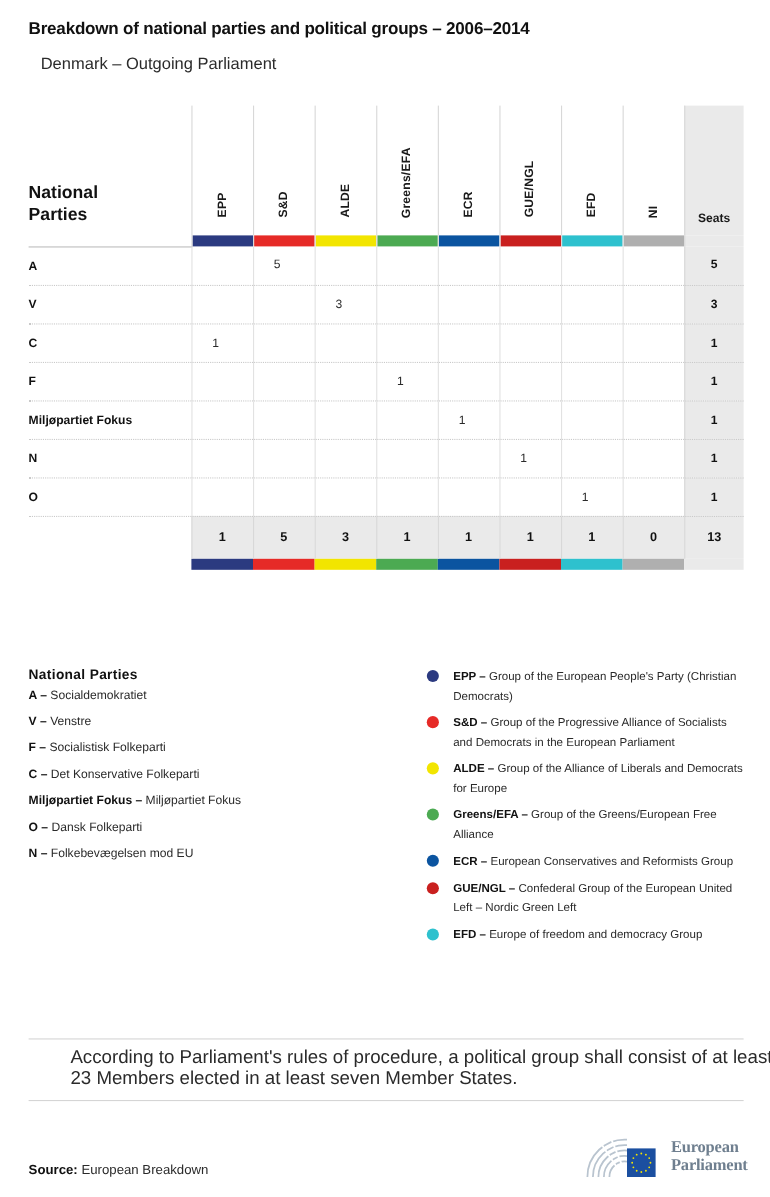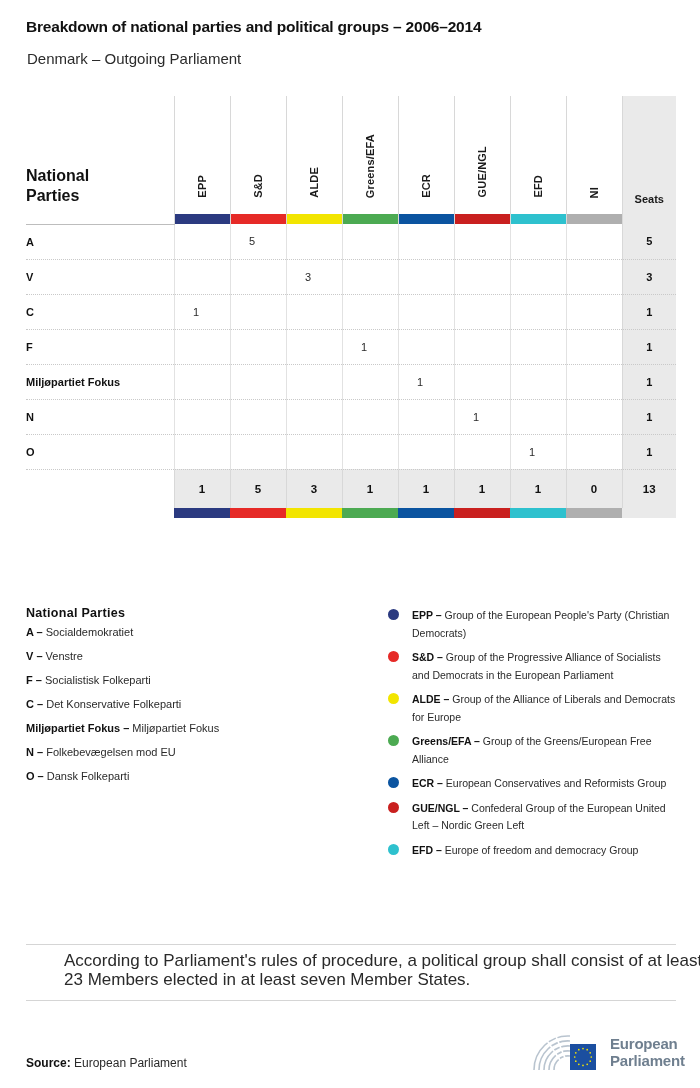--- a/index.html
+++ b/index.html
@@ -20,21 +20,21 @@
   .title {
     position: absolute;
     left: 26px; top: 18px;
     font-size: 15.5px;
     font-weight: bold;
     letter-spacing: -0.2px;
     color: #111111;
   }
   .subtitle {
     position: absolute;
-    left: 27px; top: 50px;
+    left: 37px; top: 50px;
     font-size: 15px;
     font-weight: normal;
     color: #2b2b2b;
   }
 
   
   .table-wrap {
     position: absolute;
     left: 26px; top: 96px;
     width: 650px;
@@ -245,20 +245,21 @@
     align-items: center;
   }
   .ep-mark { width: 74px; height: 44px; display: block; }
   .ep-word {
     margin-left: 6px;
     font-size: 15px;
     font-weight: bold;
     line-height: 17px;
     color: #6f7f8f;
     letter-spacing: -0.2px;
+    font-family: Liberation Serif, serif;
   }
 </style>
 </head>
 <body>
 
 <div class="title">Breakdown of national parties and political groups – 2006–2014</div>
 <div class="subtitle">Denmark – Outgoing Parliament</div>
 
 <div class="table-wrap">
   <table class="grid">
@@ -479,22 +480,22 @@
 </div>
 
 <div class="legend-left">
   <div class="legend-title">National Parties</div>
   <div id="np-list">
       <div class="np-item"><b>A –</b><span> Socialdemokratiet</span></div>
       <div class="np-item"><b>V –</b><span> Venstre</span></div>
       <div class="np-item"><b>F –</b><span> Socialistisk Folkeparti</span></div>
       <div class="np-item"><b>C –</b><span>  Det Konservative Folkeparti</span></div>
       <div class="np-item"><b>Miljøpartiet Fokus –</b><span> Miljøpartiet Fokus</span></div>
+      <div class="np-item"><b>O –</b><span> Dansk Folkeparti</span></div>
       <div class="np-item"><b>N –</b><span> Folkebevægelsen mod EU</span></div>
-      <div class="np-item"><b>O –</b><span> Dansk Folkeparti</span></div>
     </div>
 </div>
 
 <div class="legend-right">
   <div id="pg-list">
       <div class="pg-item">
         <span class="dot" style="background:#2b3a80"></span>
         <span class="pg-text"><b>EPP –</b><span> Group of the European People's Party (Christian Democrats)</span></span>
       </div>
       <div class="pg-item">
@@ -522,21 +523,21 @@
         <span class="pg-text"><b>EFD –</b><span> Europe of freedom and democracy Group</span></span>
       </div>
     </div>
 </div>
 
 <div class="rule rule-top"></div>
 <div class="note">According to Parliament's rules of procedure, a political group shall consist of at least 23 Members elected in at least seven Member States.</div>
 <div class="rule rule-bot"></div>
 
 <div class="source">
-  <b>Source:</b><span> European Parliament</span>
+  <b>Source:</b><span> European Breakdown</span>
 </div>
 
 <div class="ep-logo">
   <svg class="ep-mark" viewBox="0 0 74 44">
     <g fill="none" stroke="#b9c4cf" stroke-width="1.6">
       <path d="M4,40 A34,34 0 0 1 40,6"></path>
       <path d="M9,40 A29,29 0 0 1 40,11"></path>
       <path d="M14,40 A24,24 0 0 1 40,16"></path>
       <path d="M19,40 A19,19 0 0 1 40,21"></path>
       <path d="M24,40 A14,14 0 0 1 40,26"></path>

